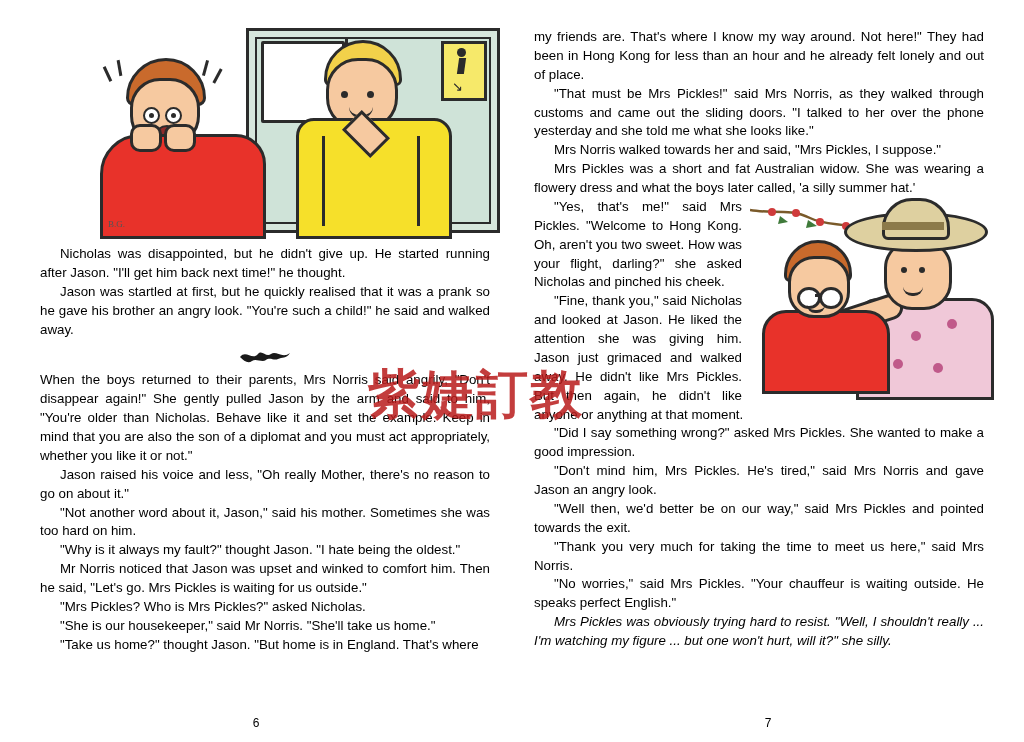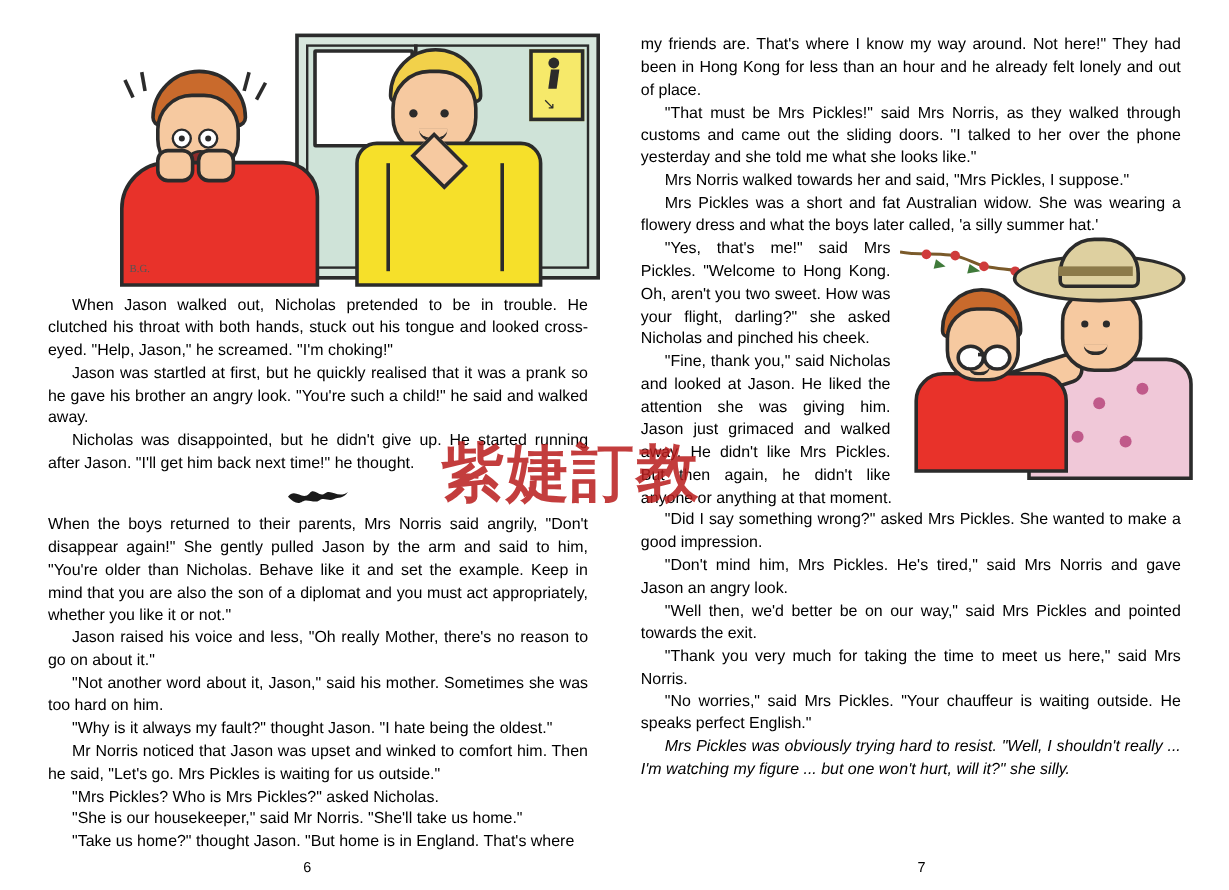--- a/index.html
+++ b/index.html
@@ -320,23 +320,22 @@
       <div class="shirt"></div>
       <div class="collar"></div>
       <div class="armline"></div>
       <div class="armline2"></div>
     </div>
 
     <div class="signature">B.G.</div>
   </div>
 
   <div class="col-text">
-    <p>When Jason walked out, Nicholas pretended to be in trouble. He clutched his throat with both hands, stuck out his tongue and looked cross-eyed. "Help, Jason," he screamed. "I'm choking!"</p>
+    <p>Nicholas was disappointed, but he didn't give up. He started running after Jason. "I'll get him back next time!" he thought.</p>
     <p>Jason was startled at first, but he quickly realised that it was a prank so he gave his brother an angry look. "You're such a child!" he said and walked away.</p>
-    <p>Nicholas was disappointed, but he didn't give up. He started running after Jason. "I'll get him back next time!" he thought.</p>
 
     <svg class="dragon" viewBox="0 0 54 20">
       <path d="M2 12 C8 4, 14 16, 20 9 C24 4, 28 13, 33 9 C38 5, 44 14, 52 8
                C48 14, 44 12, 40 14 C36 16, 32 12, 28 15 C24 18, 18 13, 14 16
                C10 19, 6 16, 2 12 Z" fill="#1a1a1a"></path>
       <circle cx="48" cy="8" r="1.6" fill="#fff"></circle>
     </svg>
 
     <p class="noindent">When the boys returned to their parents, Mrs Norris said angrily, "Don't disappear again!" She gently pulled Jason by the arm and said to him, "You're older than Nicholas. Behave like it and set the example. Keep in mind that you are also the son of a diplomat and you must act appropriately, whether you like it or not."</p>
     <p>Jason raised his voice and less, "Oh really Mother, there's no reason to go on about it."</p>

